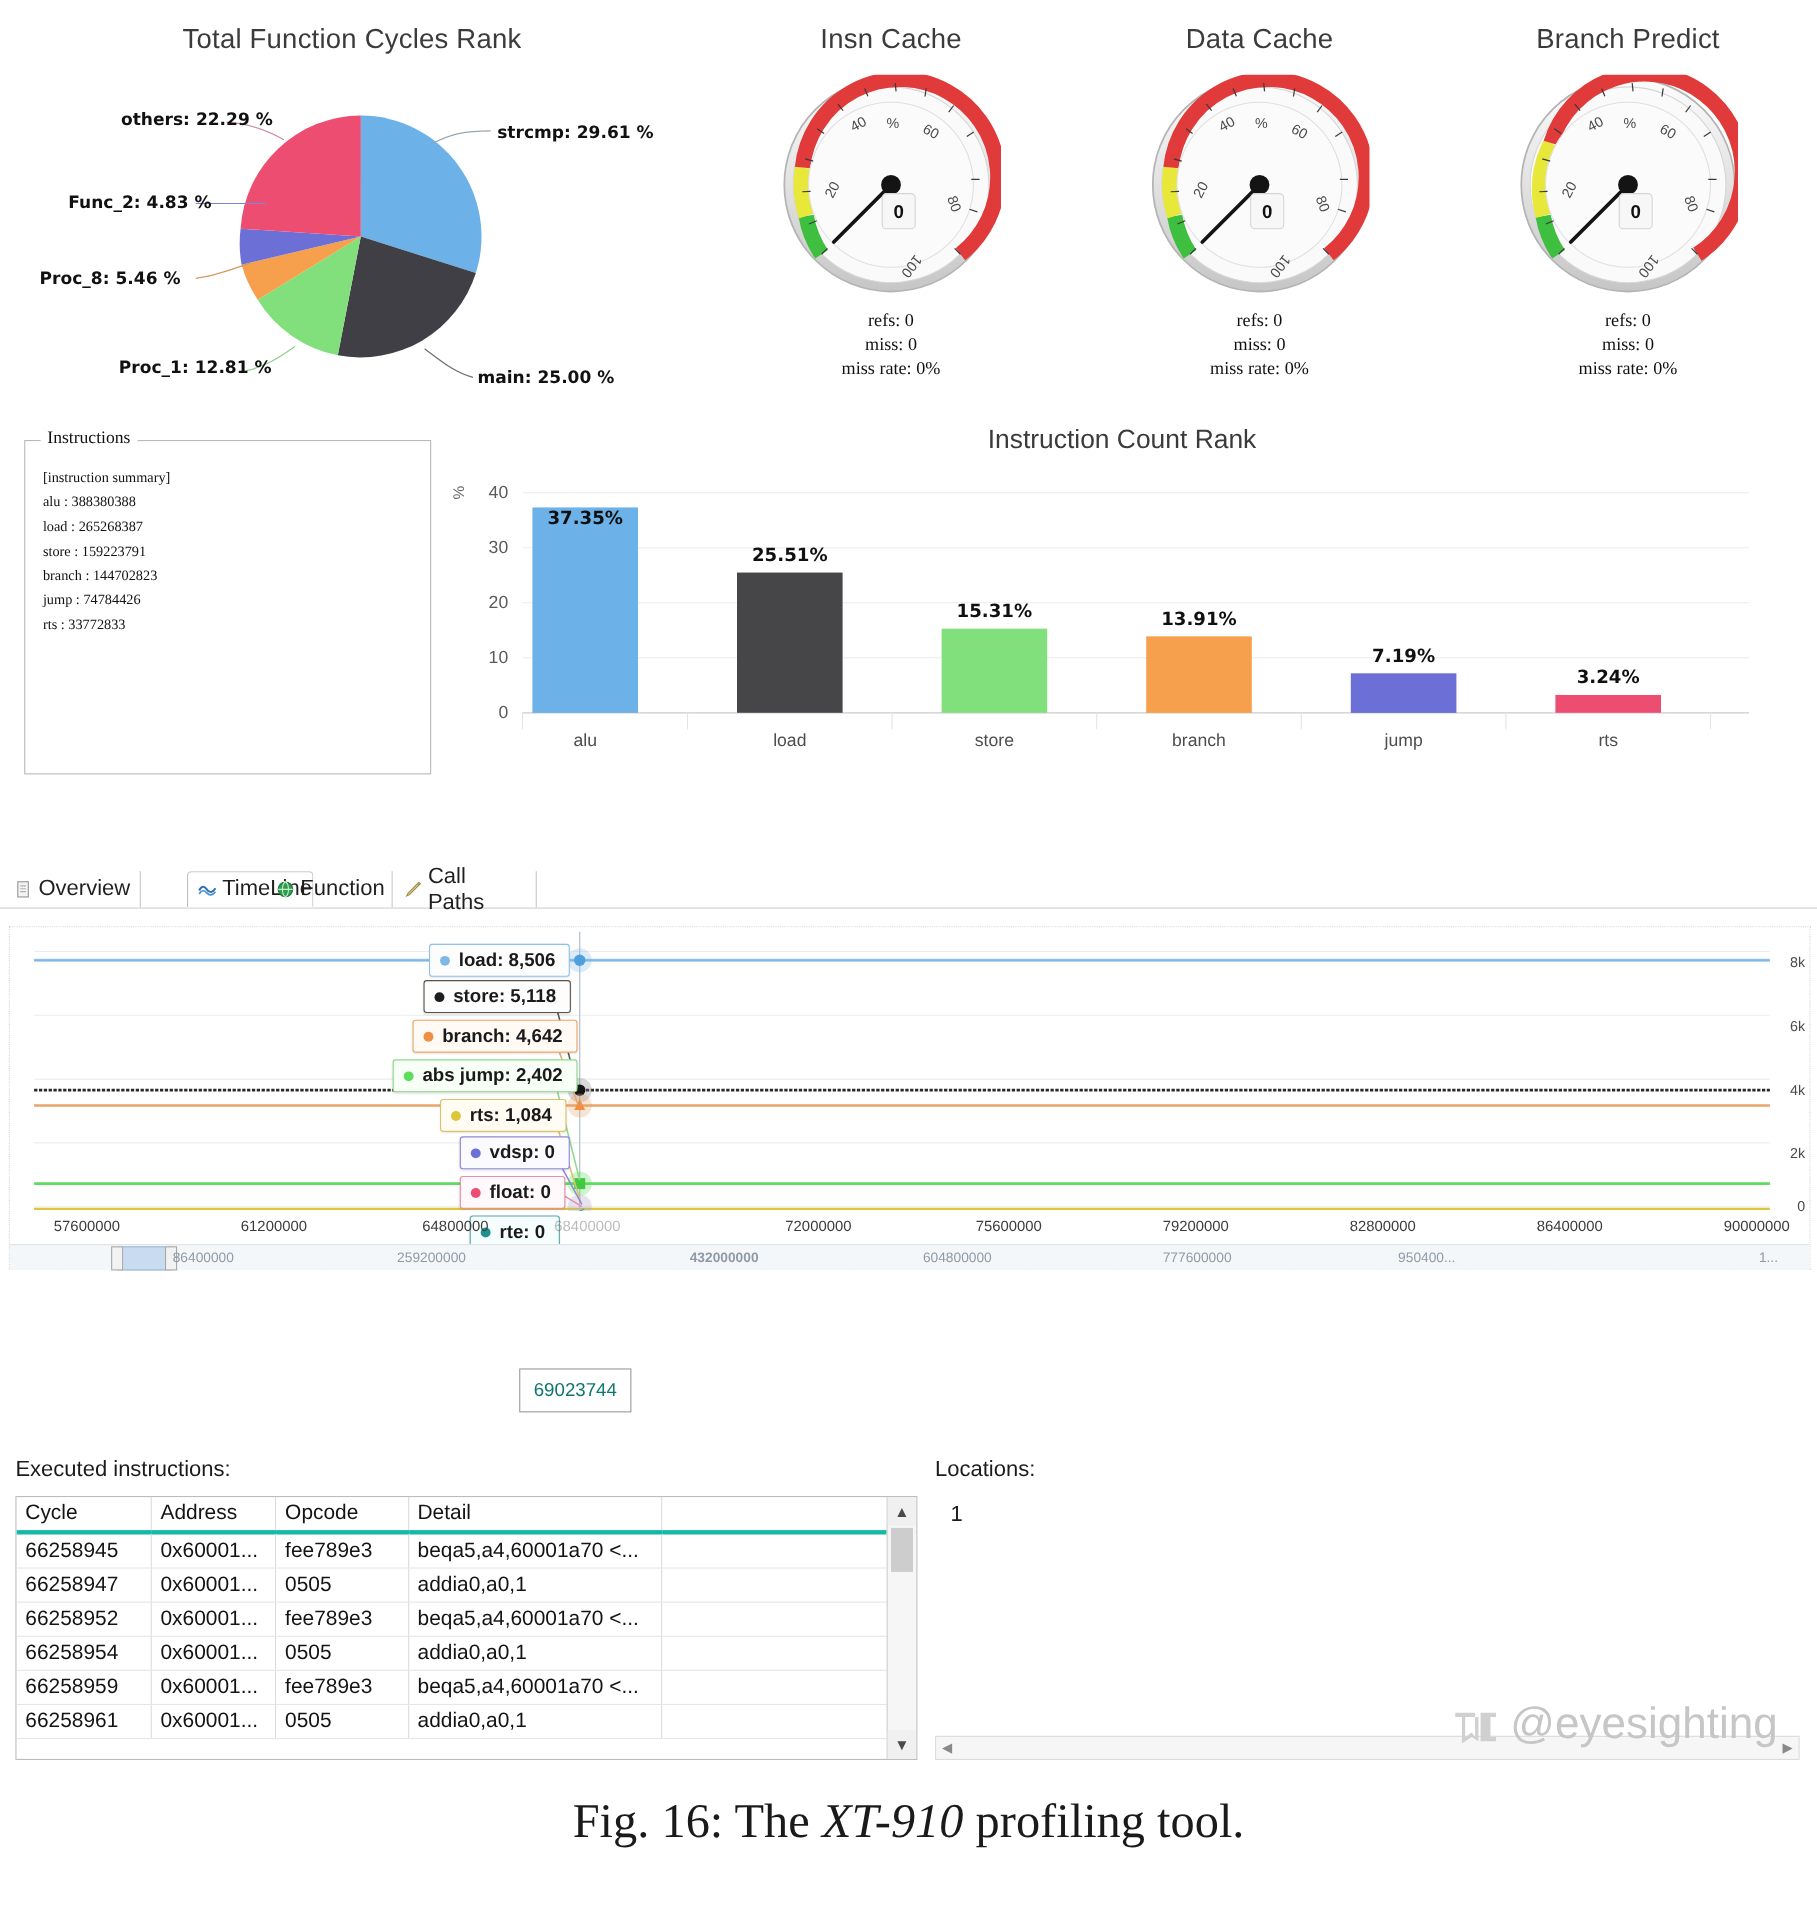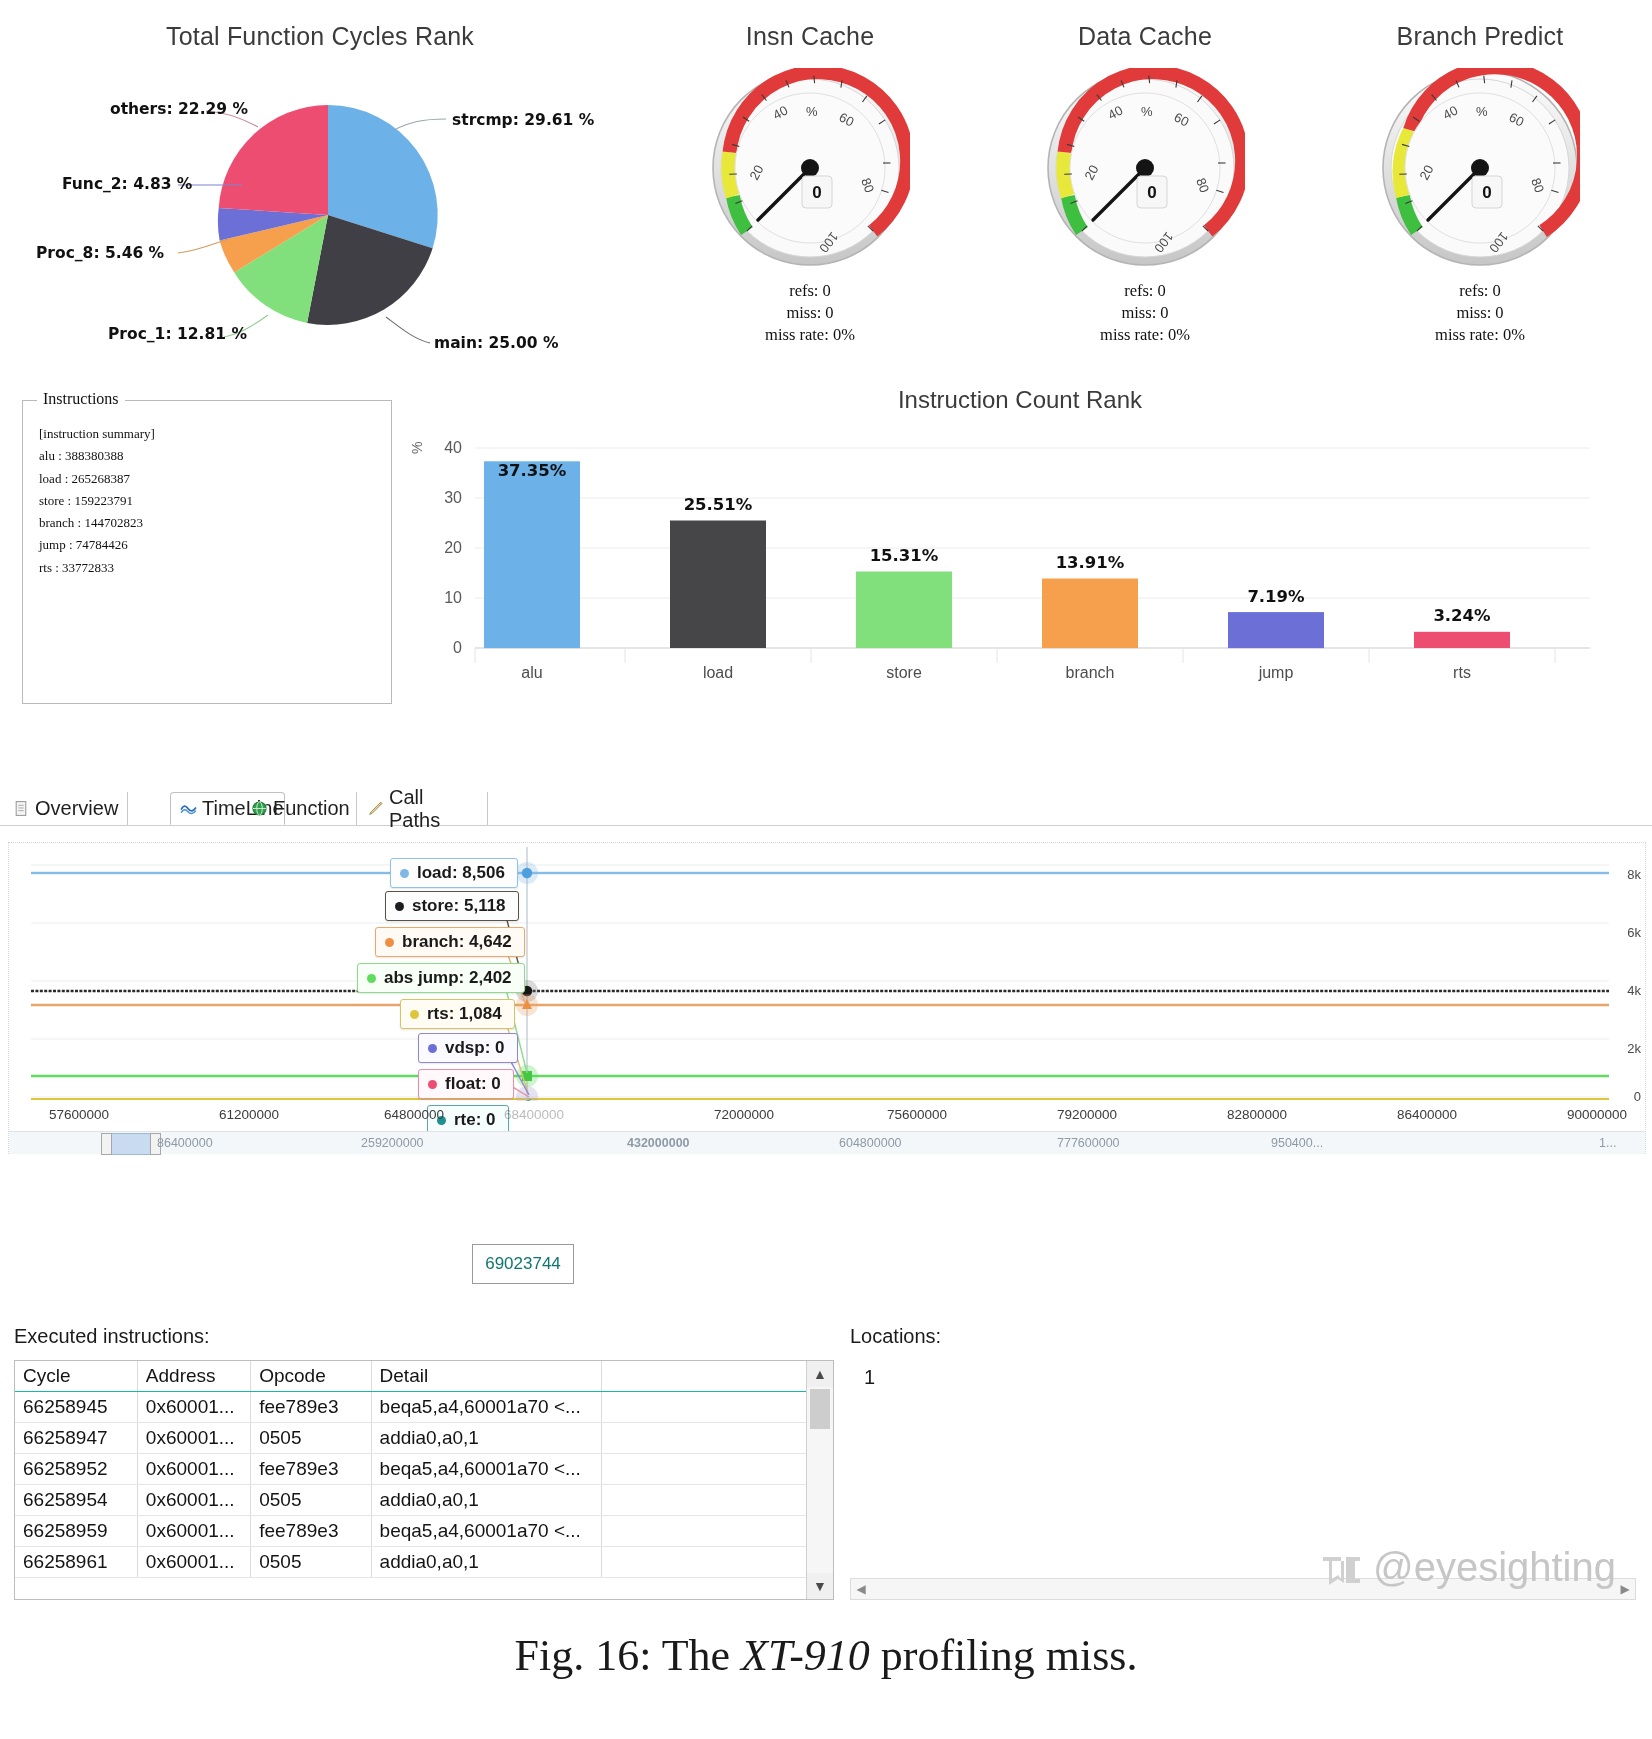--- a/index.html
+++ b/index.html
@@ -123,21 +123,21 @@
     position:absolute;left:14px;top:1360px;width:818px;height:238px;
     border:1px solid #bdbdbd;background:#fff;overflow:hidden;
   }
   table.exec{border-collapse:collapse;width:818px;table-layout:fixed;}
   table.exec th,table.exec td{
     font-size:19px;font-weight:normal;text-align:left;padding:4px 8px;
     border-right:1px solid #dcdcdc;border-bottom:1px solid #e6e6e6;
     color:#141414;white-space:nowrap;overflow:hidden;
     font-family:"Liberation Sans",sans-serif;height:30px;box-sizing:border-box;
   }
-  table.exec th{border-bottom:1px solid #14b8a6;}
+  table.exec th{border-bottom:4px solid #14b8a6;}
   .c0{width:122px}.c1{width:113px}.c2{width:120px}.c3{width:230px}.c4{width:230px}
   .vscroll{
     position:absolute;right:0;top:0;width:26px;height:238px;background:#f6f6f6;
     border-left:1px solid #cfcfcf;
   }
   .vscroll .arrow{
     position:absolute;left:0;width:26px;height:26px;display:flex;align-items:center;
     justify-content:center;font-size:14px;color:#4a4a4a;background:#f0f0f0;
   }
   .vscroll .thumb{position:absolute;left:3px;top:28px;width:20px;height:40px;background:#cdcdcd;}
@@ -646,16 +646,16 @@
 
   <div class="watermark">
     <svg class="wm-logo" viewBox="0 0 44 38">
       <path d="M4 8 h18 v4 H13 v18 l6-4 3 4 V12 h3 v22 l-6-4 -9 6 V12 H4z" fill="#d0d0d0"></path>
       <path d="M27 8 h14 v4 h-5 v18 h5 v4 H27 z" fill="#d0d0d0"></path>
     </svg>
     <span>@eyesighting</span>
   </div>
 
   <div class="caption">
-    <span>Fig. 16:  The </span><i>XT-910</i><span> profiling miss.</span>
+    <span>Fig. 16:  The </span><i>XT-910</i><span> profiling tool.</span>
   </div>
 
 </div>
 
 </body></html>

